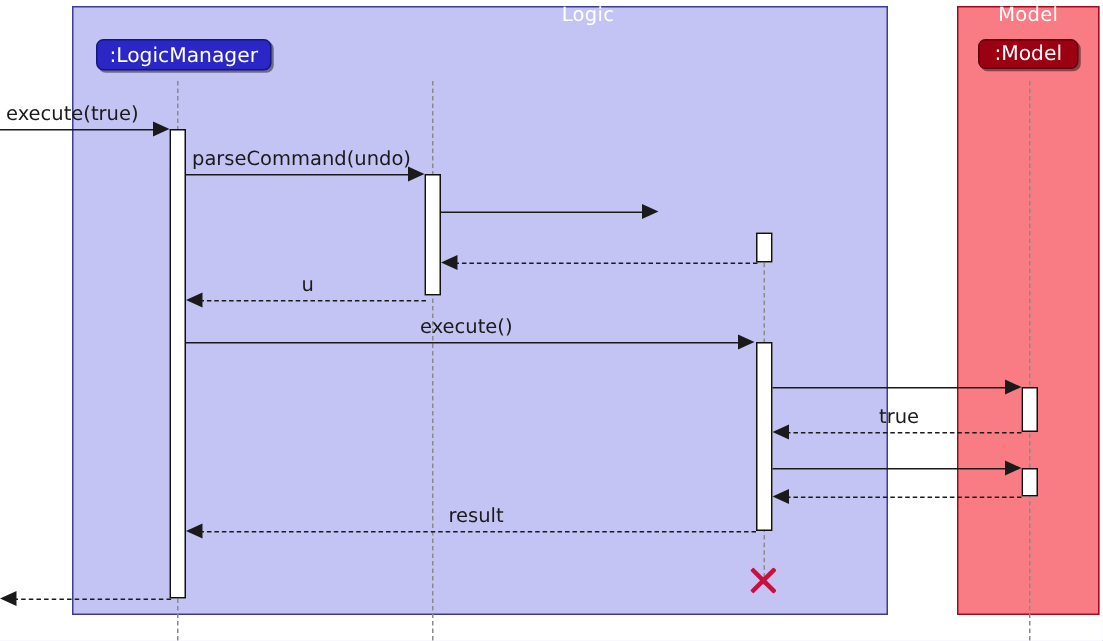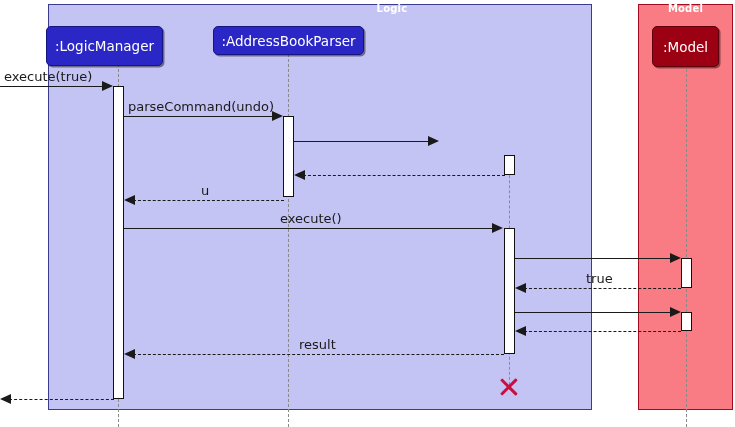--- a/index.html
+++ b/index.html
@@ -27,22 +27,22 @@
   .group-logic {
     background: #C4C4F4;
     border-color: #3B3B8F;
   }
   .group-model {
     background: #F97C84;
     border-color: #A60A1F;
   }
   .group-title {
     position: absolute;
-    font-weight: bold;
-    font-size: 10px;
+    font-weight: normal;
+    font-size: 13px;
     color: #FFFFFF;
     white-space: nowrap;
     letter-spacing: 0.2px;
   }
   .participant {
     position: absolute;
     box-sizing: border-box;
     border-radius: 5px;
     display: flex;
     align-items: center;
@@ -130,30 +130,27 @@
   <div class="group-title" style="left:292px; top:3px; width:200px; text-align:center;">Logic</div>
 
   <div class="group group-model" style="left:638px; top:4px; width:95px; height:406px;"></div>
   <div class="group-title" style="left:638px; top:3px; width:95px; text-align:center;">Model</div>
 
   <div class="lifeline" style="left:118px; top:54px; height:373px;"></div>
   <div class="lifeline" style="left:288px; top:54px; height:373px;"></div>
   <div class="lifeline" style="left:509px; top:155px; height:235px;"></div>
   <div class="lifeline" style="left:686px; top:54px; height:373px;"></div>
 
-  <div class="participant participant-logic" style="left:46px; top:26px; width:117px; height:40px;align-items:center;">
+  <div class="participant participant-logic" style="left:64px; top:26px; width:117px; height:21px;align-items:center;">
     <span>:LogicManager</span>
   </div>
 
-  <div class="participant participant-logic" style="left:213px; top:26px; width:151px; height:29px;">
-    <span>:AddressBookParser</span>
-  </div>
-
-
-  <div class="participant participant-model" style="left:652px; top:26px; width:67px; height:41px;">
+
+
+  <div class="participant participant-model" style="left:652px; top:26px; width:67px; height:20px;">
     <span>:Model</span>
   </div>
 
   <div class="activation" style="left:113px; top:86px; width:11px; height:313px;"></div>
 
   <div class="activation" style="left:283px; top:116px; width:11px; height:81px;"></div>
 
   <div class="activation" style="left:504px; top:155px; width:11px; height:20px;"></div>
 
   <div class="activation" style="left:504px; top:228px; width:11px; height:126px;"></div>

